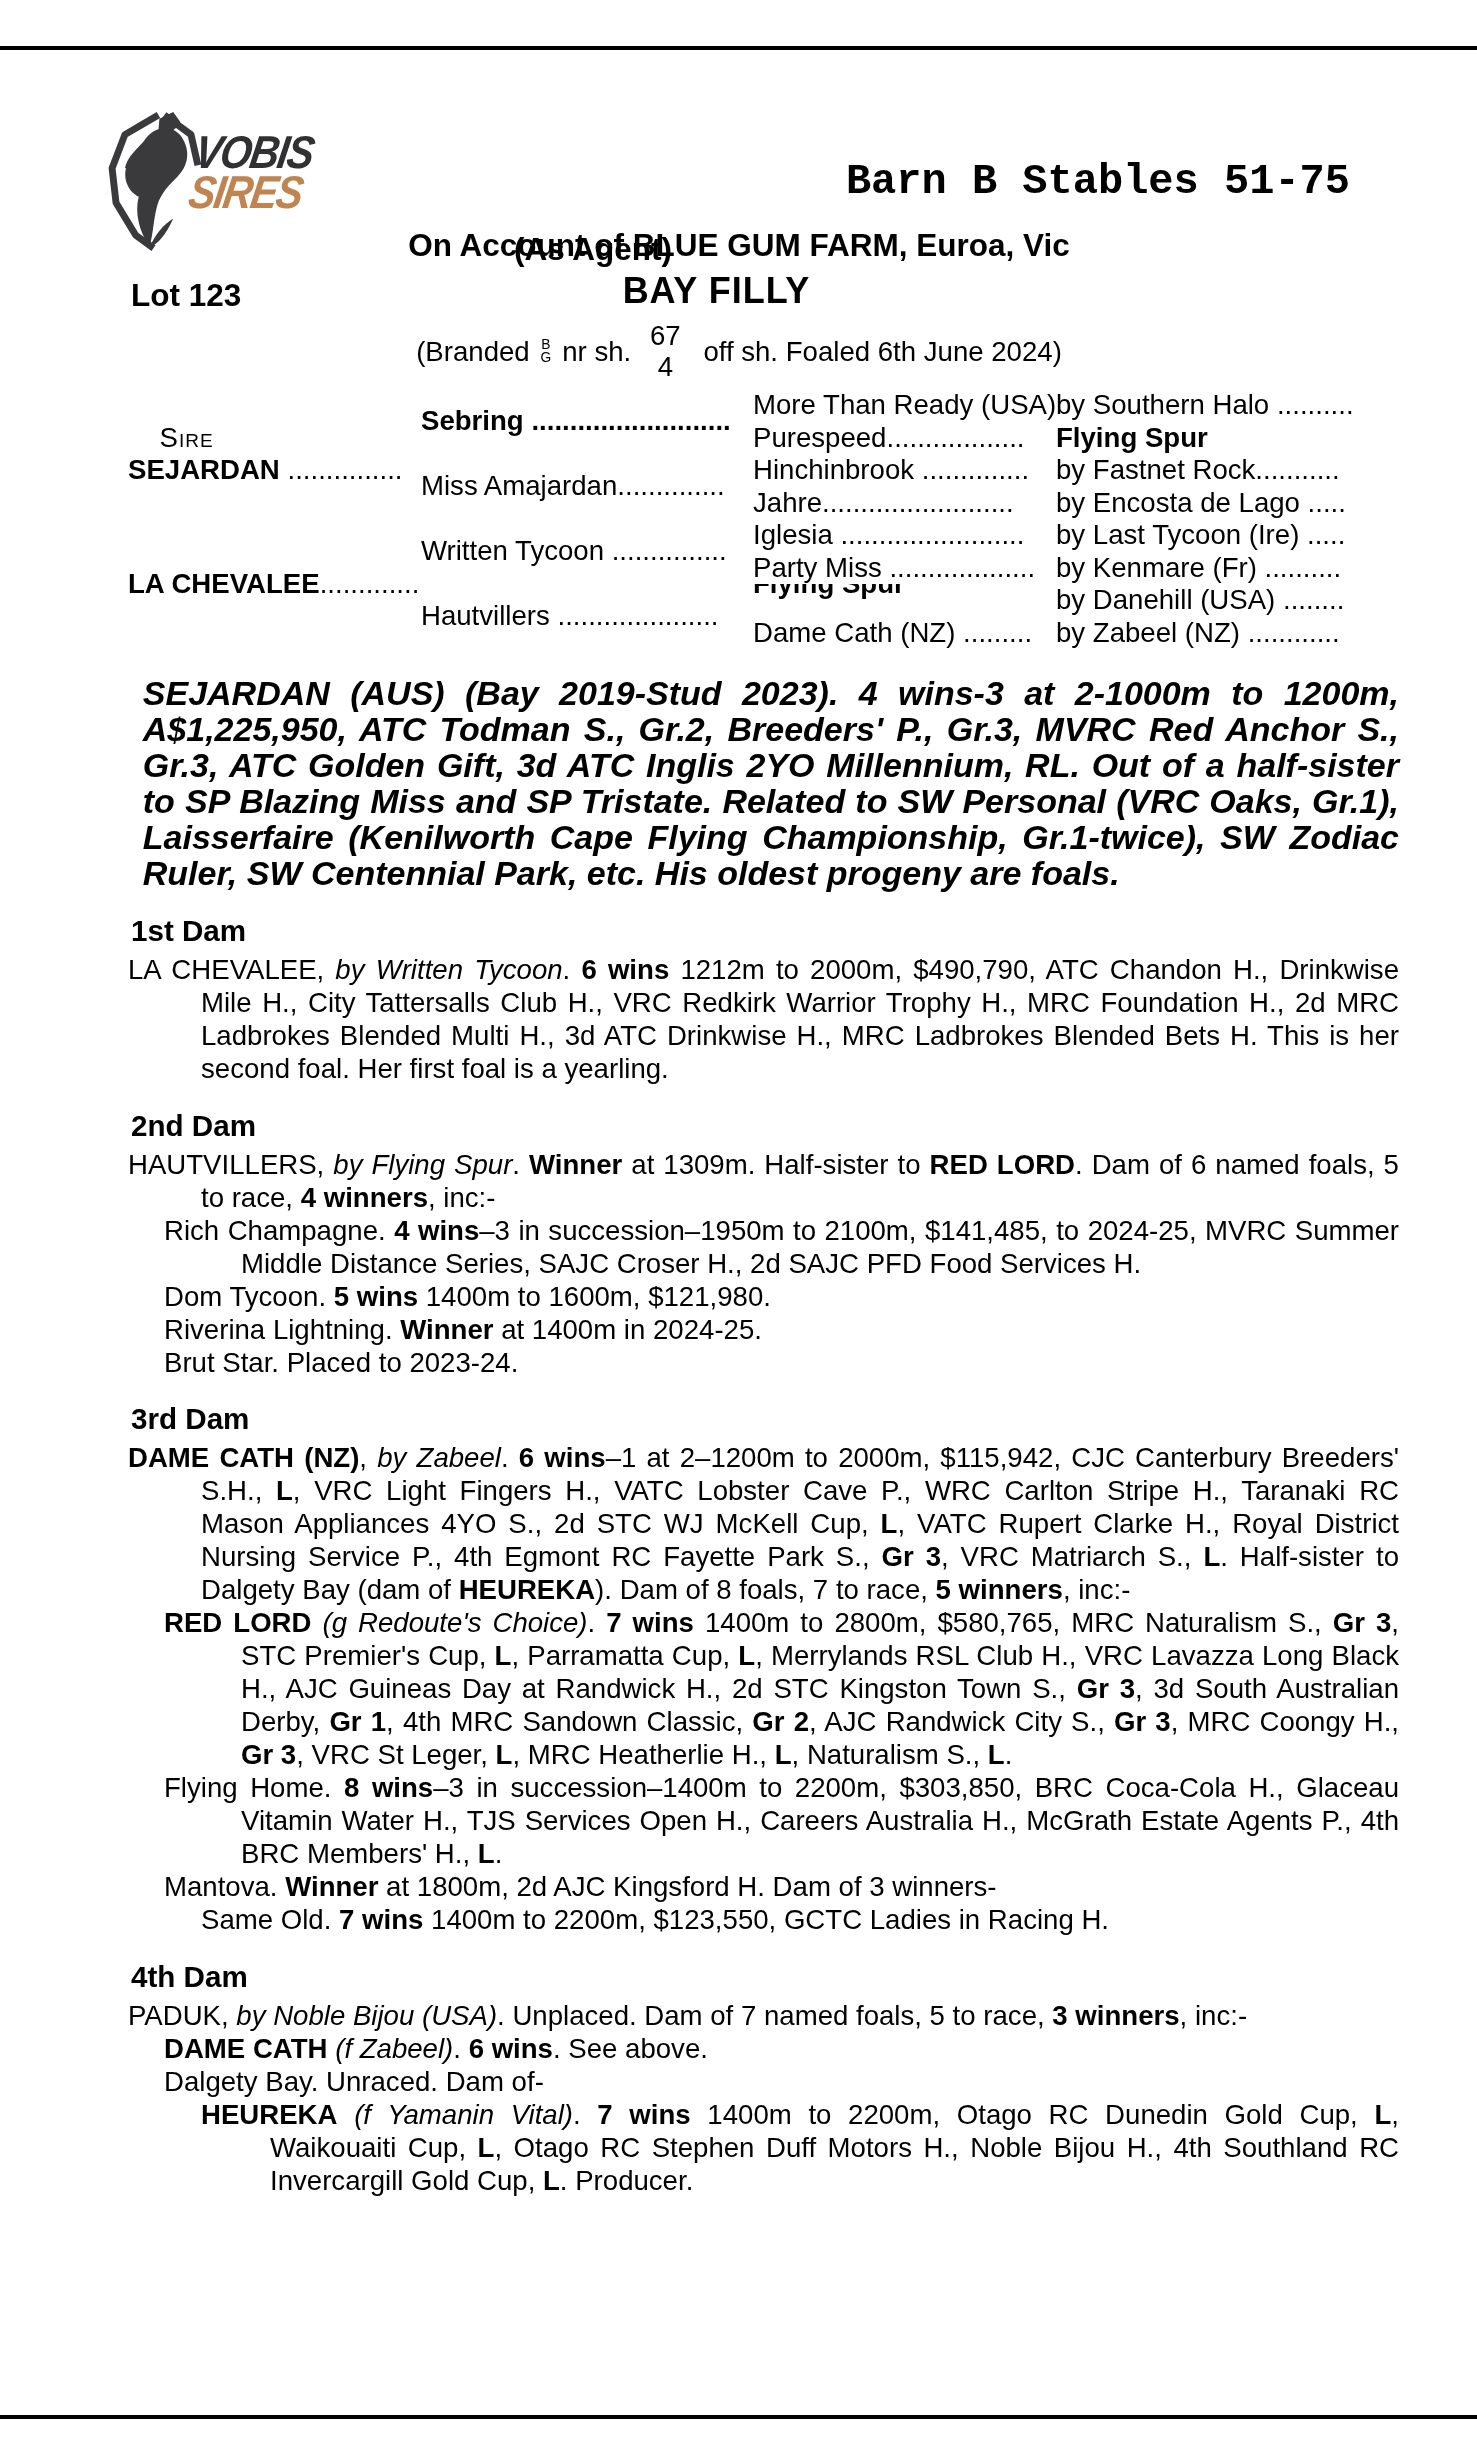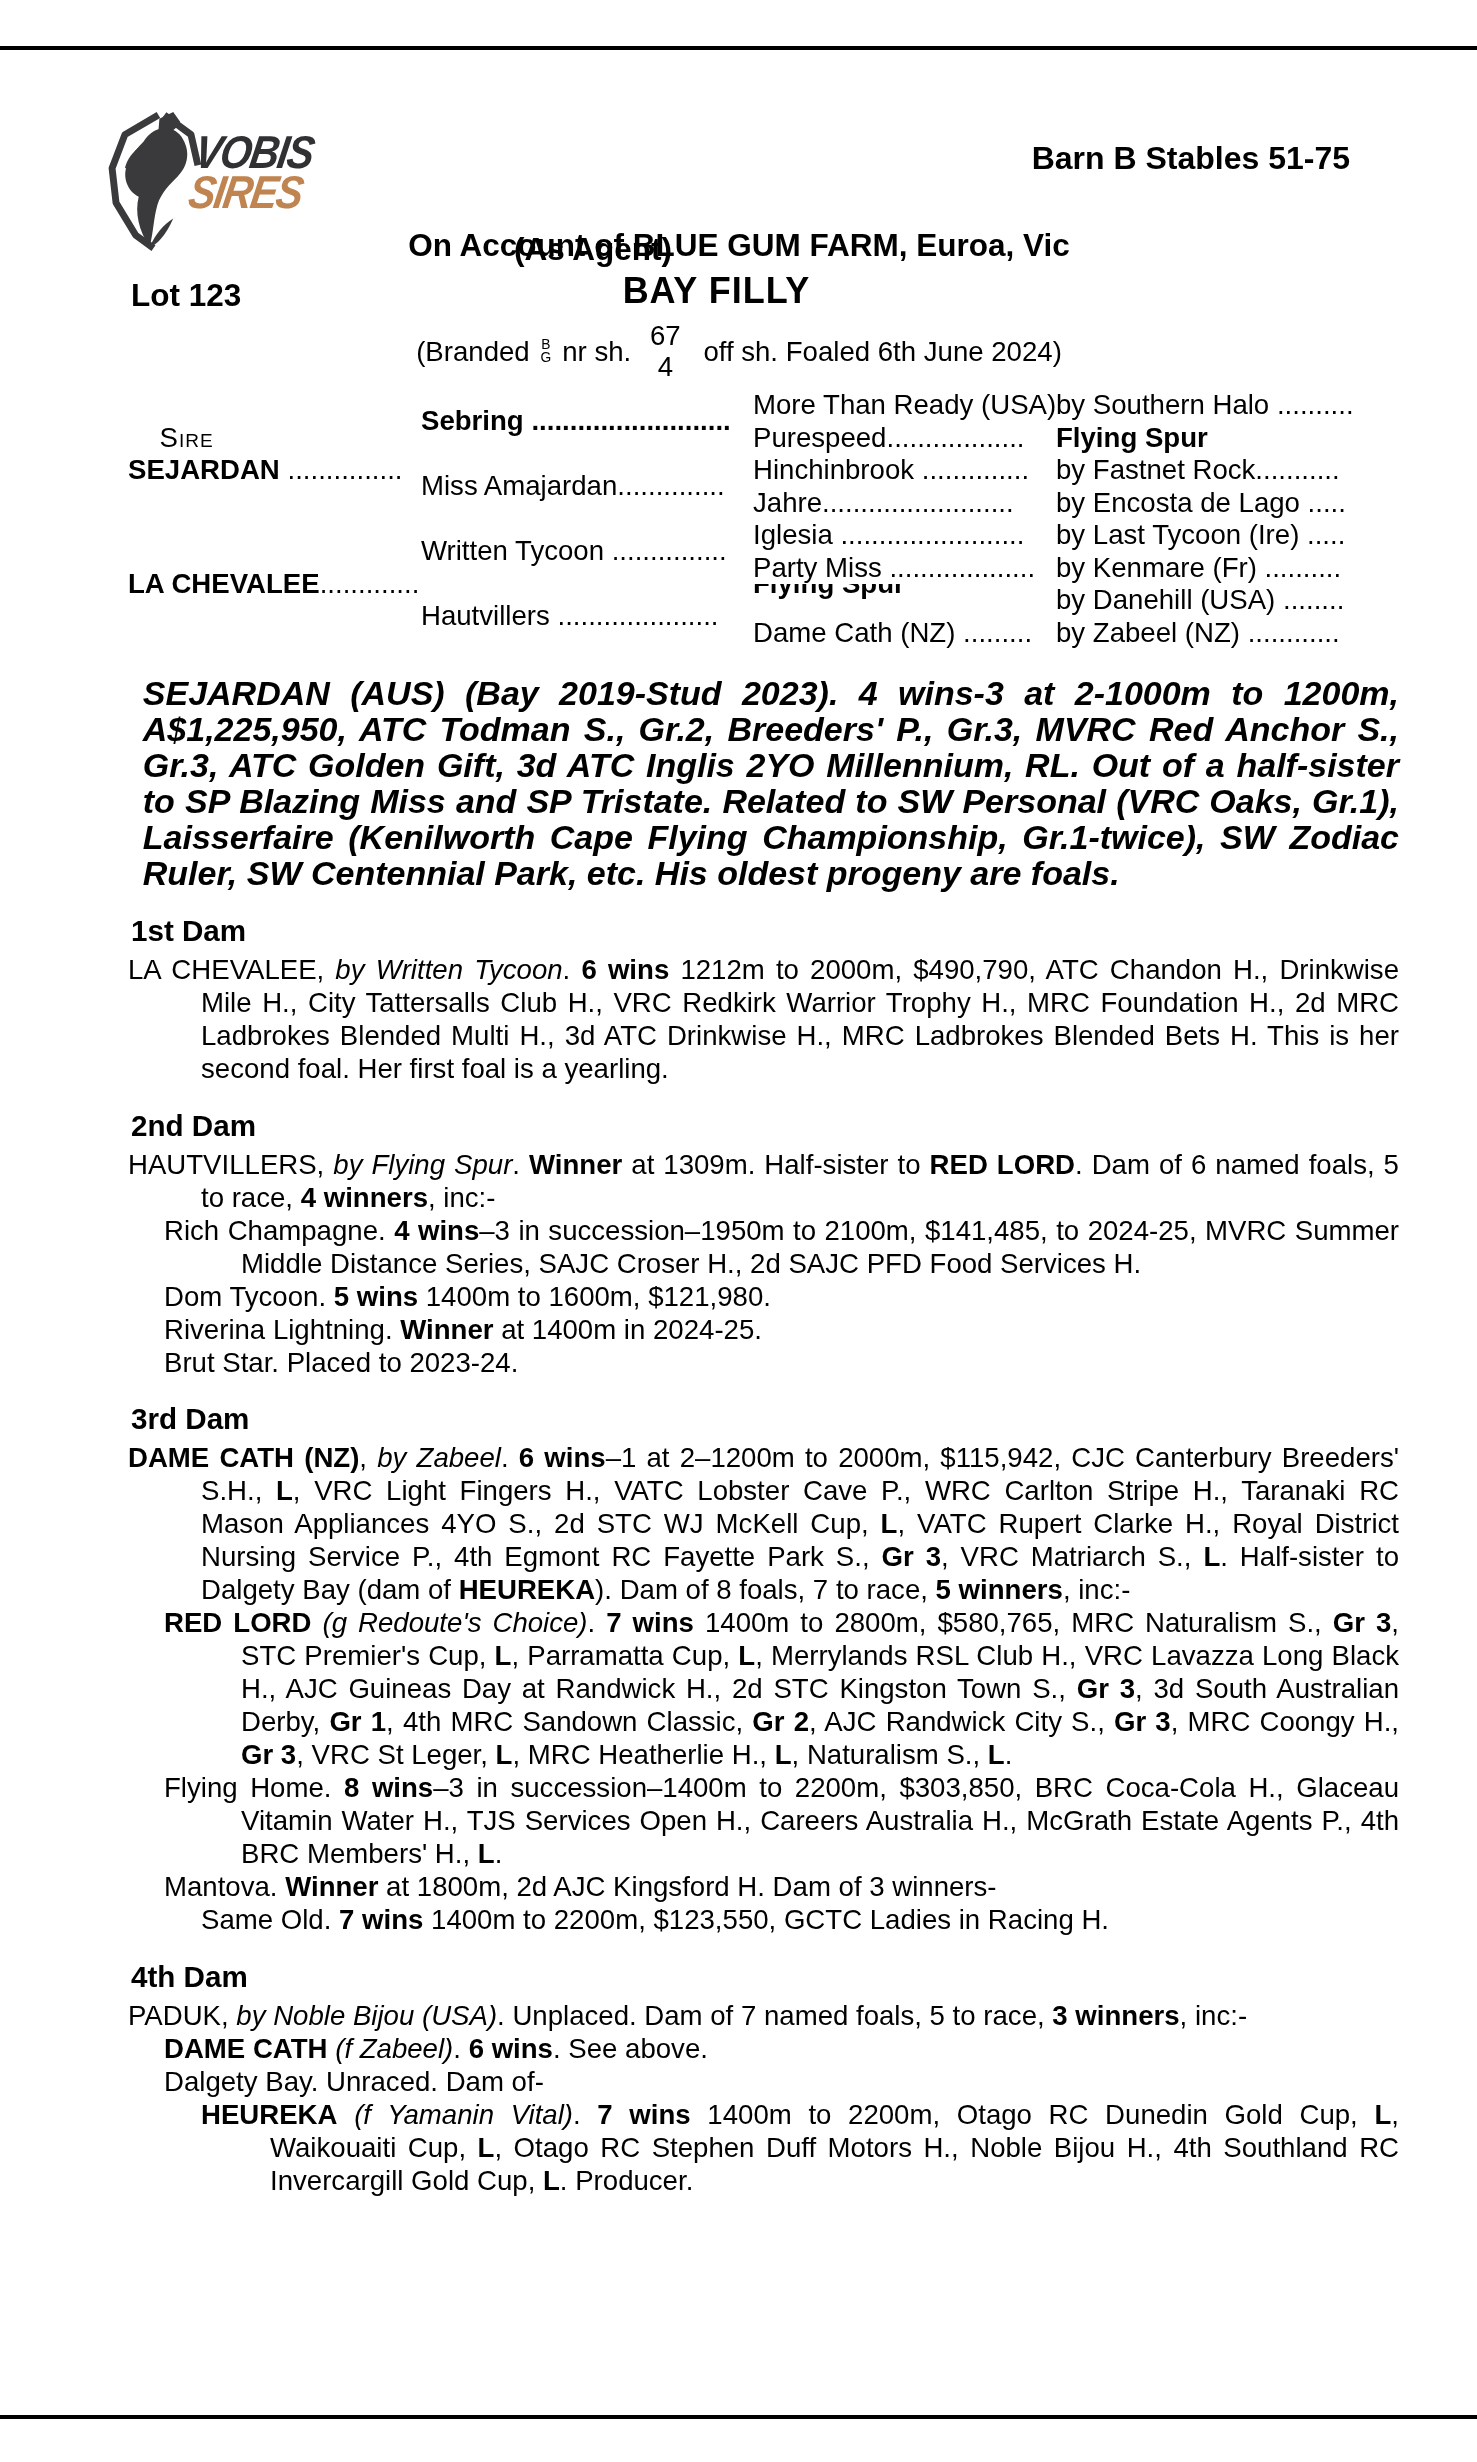--- a/index.html
+++ b/index.html
@@ -12,21 +12,21 @@
   
   .logo{position:absolute;left:104px;top:108px;width:227px;height:148px;}
   .logo svg{position:absolute;left:0;top:0;}
   .logo-words{position:absolute;left:95px;top:21.7px;transform:skewX(-9deg) scaleX(.88);
               transform-origin:left top;font-weight:bold;font-style:italic;
               font-size:46px;line-height:44px;letter-spacing:-2px;white-space:nowrap;}
   .logo-w1{color:#313134;}
   .logo-w2{color:#bf8450;margin-top:-3.9px;}
 
   
-  .barn{position:absolute;top:140px;right:128px;font-size:32px;font-weight:bold;}
+  .barn{position:absolute;top:158px;right:128px;font-size:42px;font-weight:bold;font-family:Liberation Mono, monospace;}
   .account{position:absolute;top:195px;left:0;width:1478px;text-align:center;font-size:31.5px;font-weight:bold;margin-top:32px;}
   .agent{position:absolute;top:231px;left:0;width:1186px;text-align:center;font-size:31.5px;font-weight:bold;}
   .lot{position:absolute;top:277px;left:131px;font-size:31.5px;font-weight:bold;}
   .title{position:absolute;top:270px;left:0;width:1433px;text-align:center;font-size:36px;font-weight:bold;letter-spacing:1px;}
   .branded{position:absolute;top:317px;left:0;width:1478px;height:69px;display:flex;
            justify-content:center;align-items:center;font-size:27.6px;gap:8.9px;}
   .stack{display:flex;flex-direction:column;align-items:center;}
   .stack-small{font-size:13.8px;line-height:12.8px;margin:0 2px;}
   .stack-big{font-size:27.6px;line-height:30.5px;margin:0 13.8px 0 9.9px;}
 

